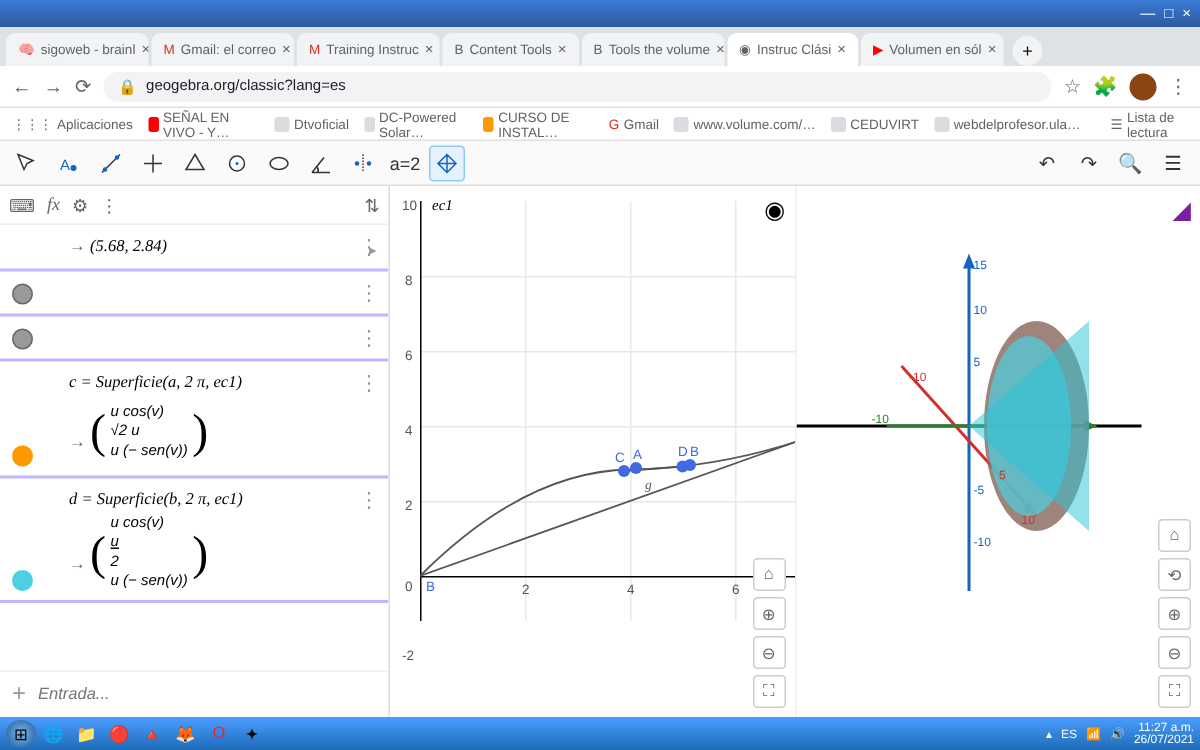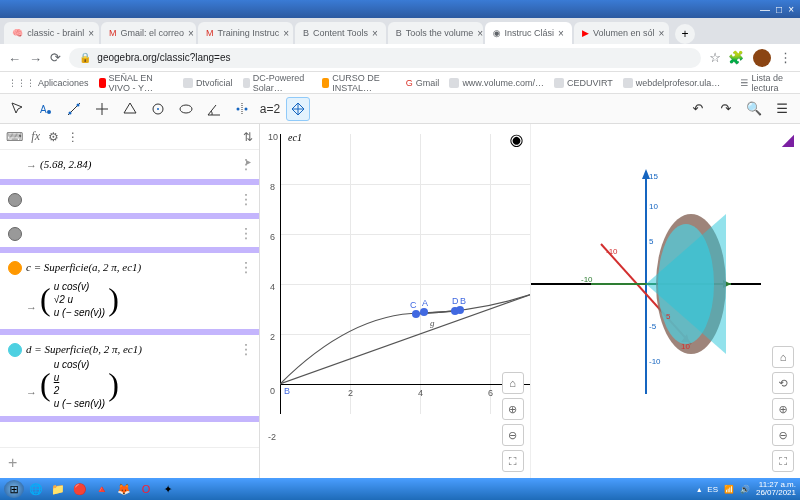--- a/index.html
+++ b/index.html
@@ -20,21 +20,21 @@
 .bm-icon{width:10px;height:10px;background:#dadce0;border-radius:2px}
 .toolbar{height:30px;background:#fafafa;border-bottom:1px solid #ddd;display:flex;align-items:center;padding:0 6px;gap:4px}
 .tool{width:24px;height:24px;display:flex;align-items:center;justify-content:center;font-size:13px;color:#333;cursor:pointer;border-radius:3px}
 .tool.sel{background:#e3f2fd;border:1px solid #90caf9}
 .tool svg{width:16px;height:16px}
 .spacer{flex:1}
 .main{display:flex;height:354px}
 .sidebar{width:260px;border-right:1px solid #ddd;display:flex;flex-direction:column}
 .sb-head{height:26px;display:flex;align-items:center;padding:0 6px;gap:8px;border-bottom:1px solid #eee}
 .sb-head .ic{font-size:12px;color:#666;cursor:pointer}
-.alg{padding:6px 8px;border-bottom:6px solid #c4b5fd;font-size:11px;display:flex;align-items:flex-start;gap:4px;position:relative}
+.alg{padding:6px 8px;border-bottom:2px solid #c4b5fd;font-size:11px;display:flex;align-items:flex-end;gap:24px;position:relative}
 .dot{width:14px;height:14px;border-radius:50%;border:1.5px solid #666;flex-shrink:0;margin-top:2px}
 .dot.gray{background:#999}
 .dot.orange{background:#ff9800;border-color:#ff9800}
 .dot.cyan{background:#4dd0e1;border-color:#4dd0e1}
 .alg-body{flex:1;line-height:1.5}
 .math{font-family:'Times New Roman',serif;font-style:italic}
 .arrow{color:#666}
 .menu3{position:absolute;right:6px;top:6px;color:#999;font-size:14px;cursor:pointer}
 .paren{display:inline-flex;align-items:center}
 .paren .lp,.paren .rp{font-size:32px;font-family:serif}
@@ -63,21 +63,21 @@
 
 <div class="titlebar">
   <span>—</span>
   <span>□</span>
   <span>×</span>
 </div>
 
 <div class="tabs">
   <div class="tab">
       <span>🧠</span>
-      <span>classic - brainl</span>
+      <span>sigoweb - brainl</span>
       <span class="x">×</span>
     </div>
   <div class="tab">
       <span style="color:#d93025">M</span>
       <span>Gmail: el correo</span>
       <span class="x">×</span>
     </div>
   <div class="tab">
       <span style="color:#d93025">M</span>
       <span>Training Instruc</span>
@@ -288,20 +288,21 @@
                 <span>u (− sen(v))</span>
               </span>
               <span class="rp">)</span>
             </span>
         </div>
         <span class="menu3">⋮</span>
       </div>
     </div>
     <div class="input-row">
       <span class="plus">+</span>
+      <input class="entrada" placeholder="Entrada..." style="">
     </div>
   </div>
 
   <div class="graph">
     <span class="ylbl math">ec1</span>
     <div style="position:absolute;right:6px;top:6px">◉</div>
     <div class="grid" style="width:280px;height:1px;left:20px;top:60px"></div>
     <div class="grid" style="width:280px;height:1px;left:20px;top:110px"></div>
     <div class="grid" style="width:280px;height:1px;left:20px;top:160px"></div>
     <div class="grid" style="width:280px;height:1px;left:20px;top:210px"></div>

